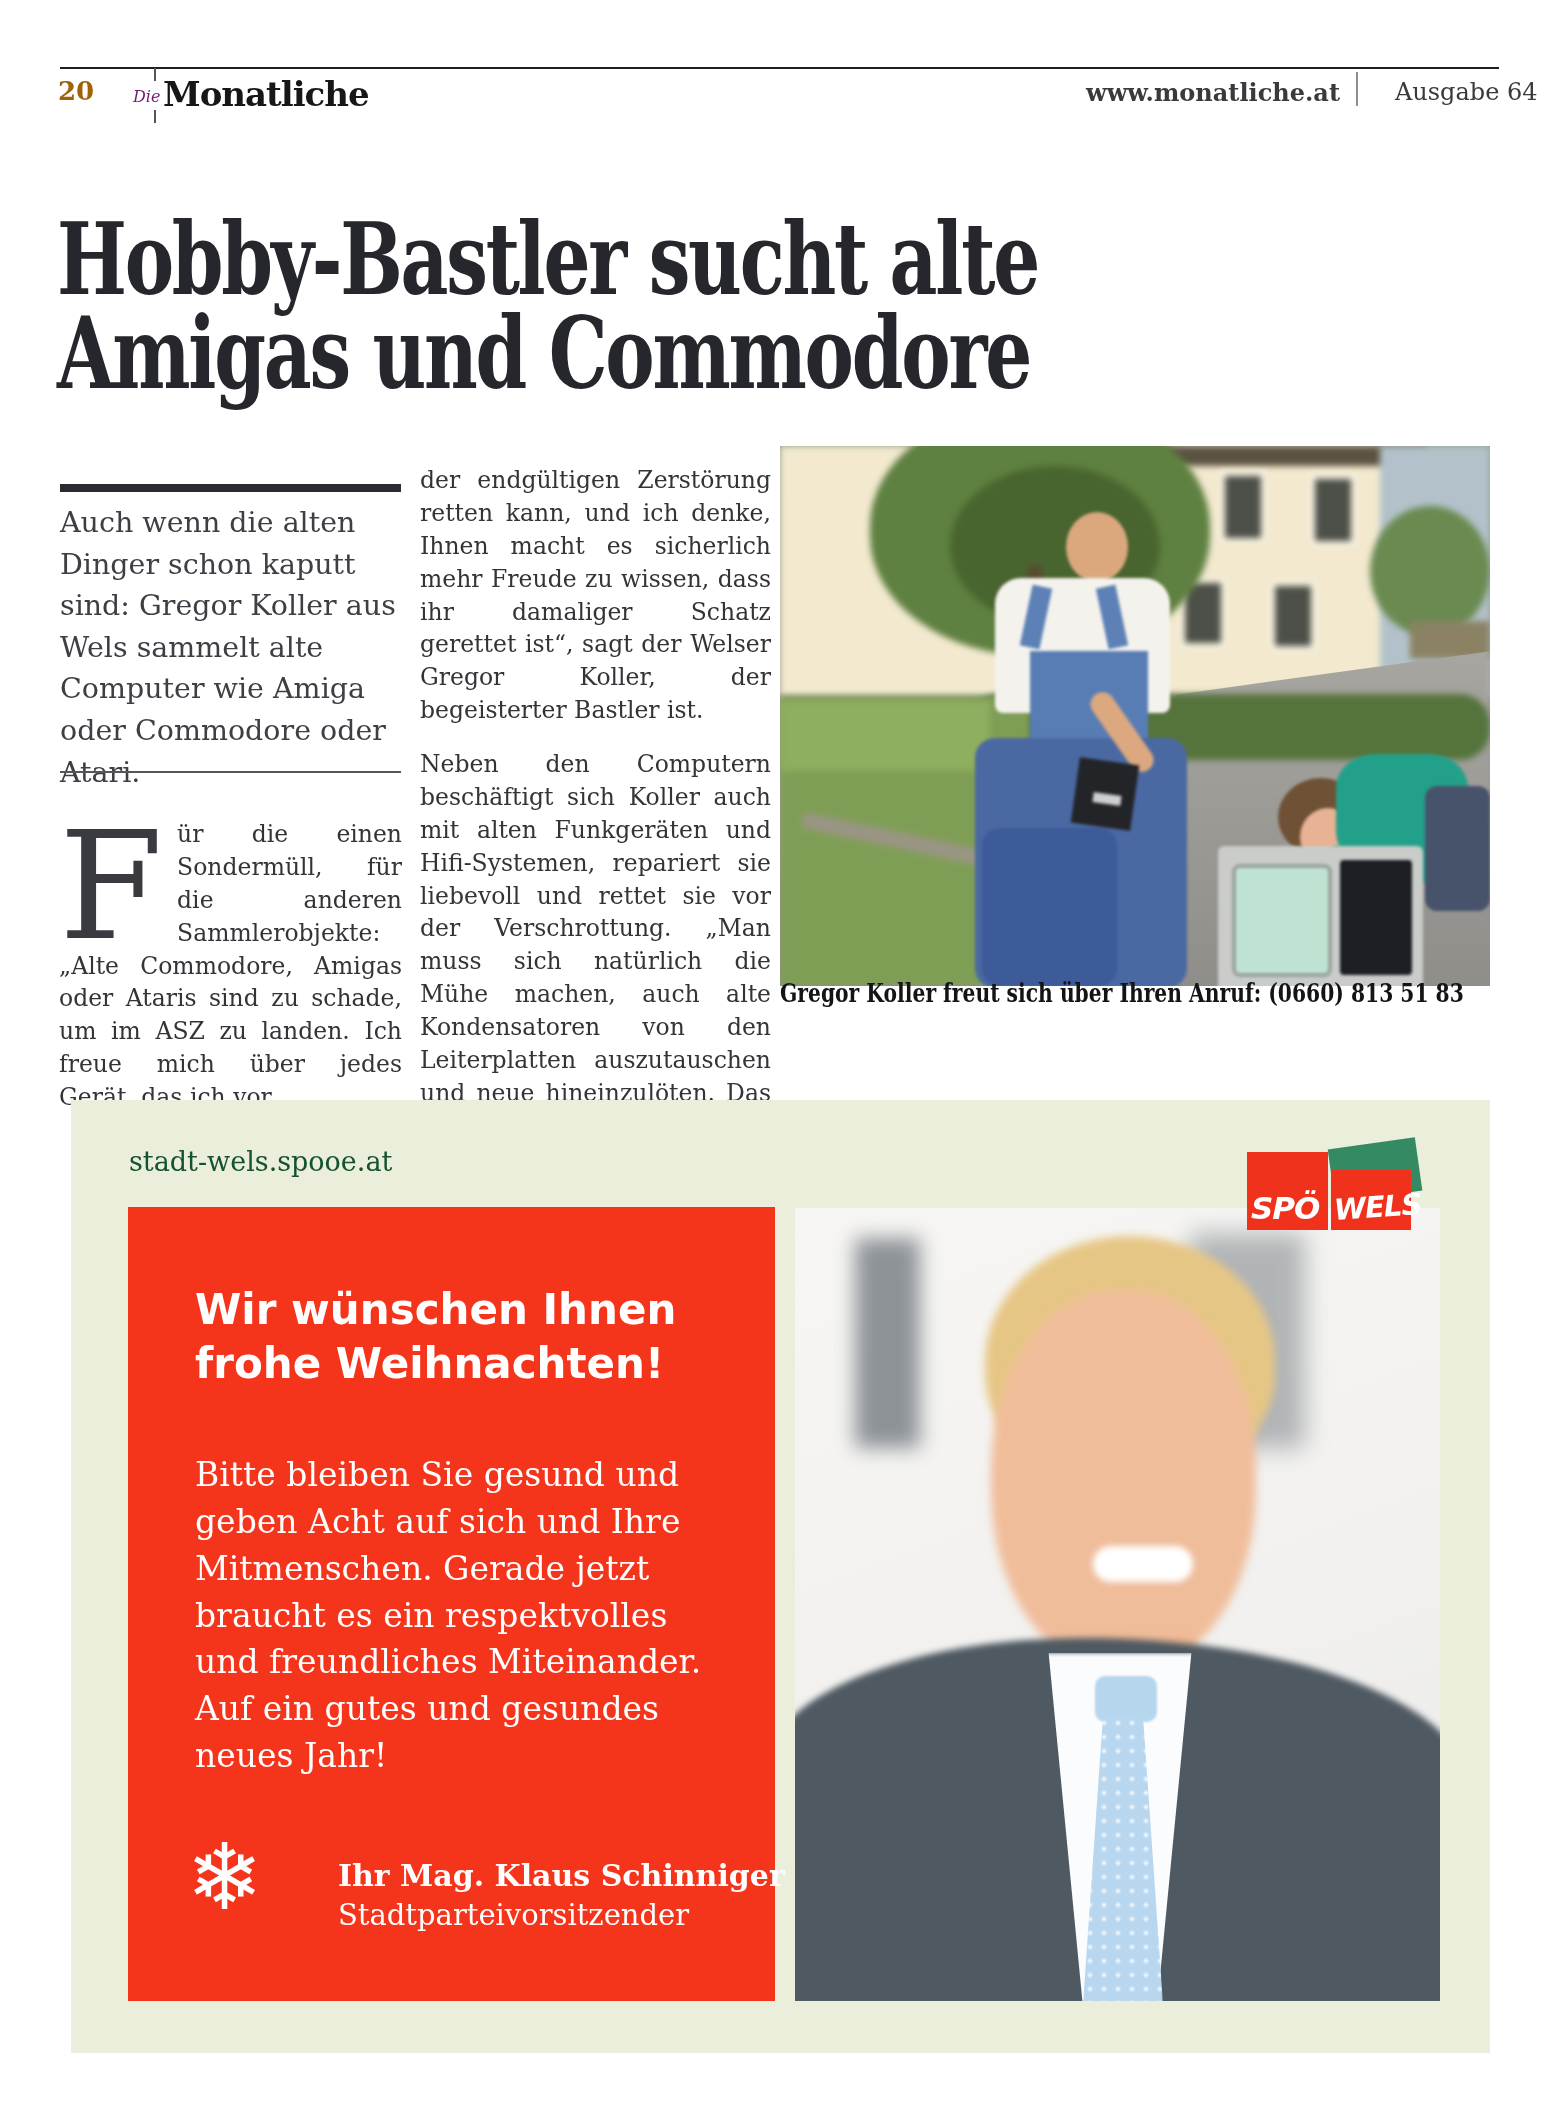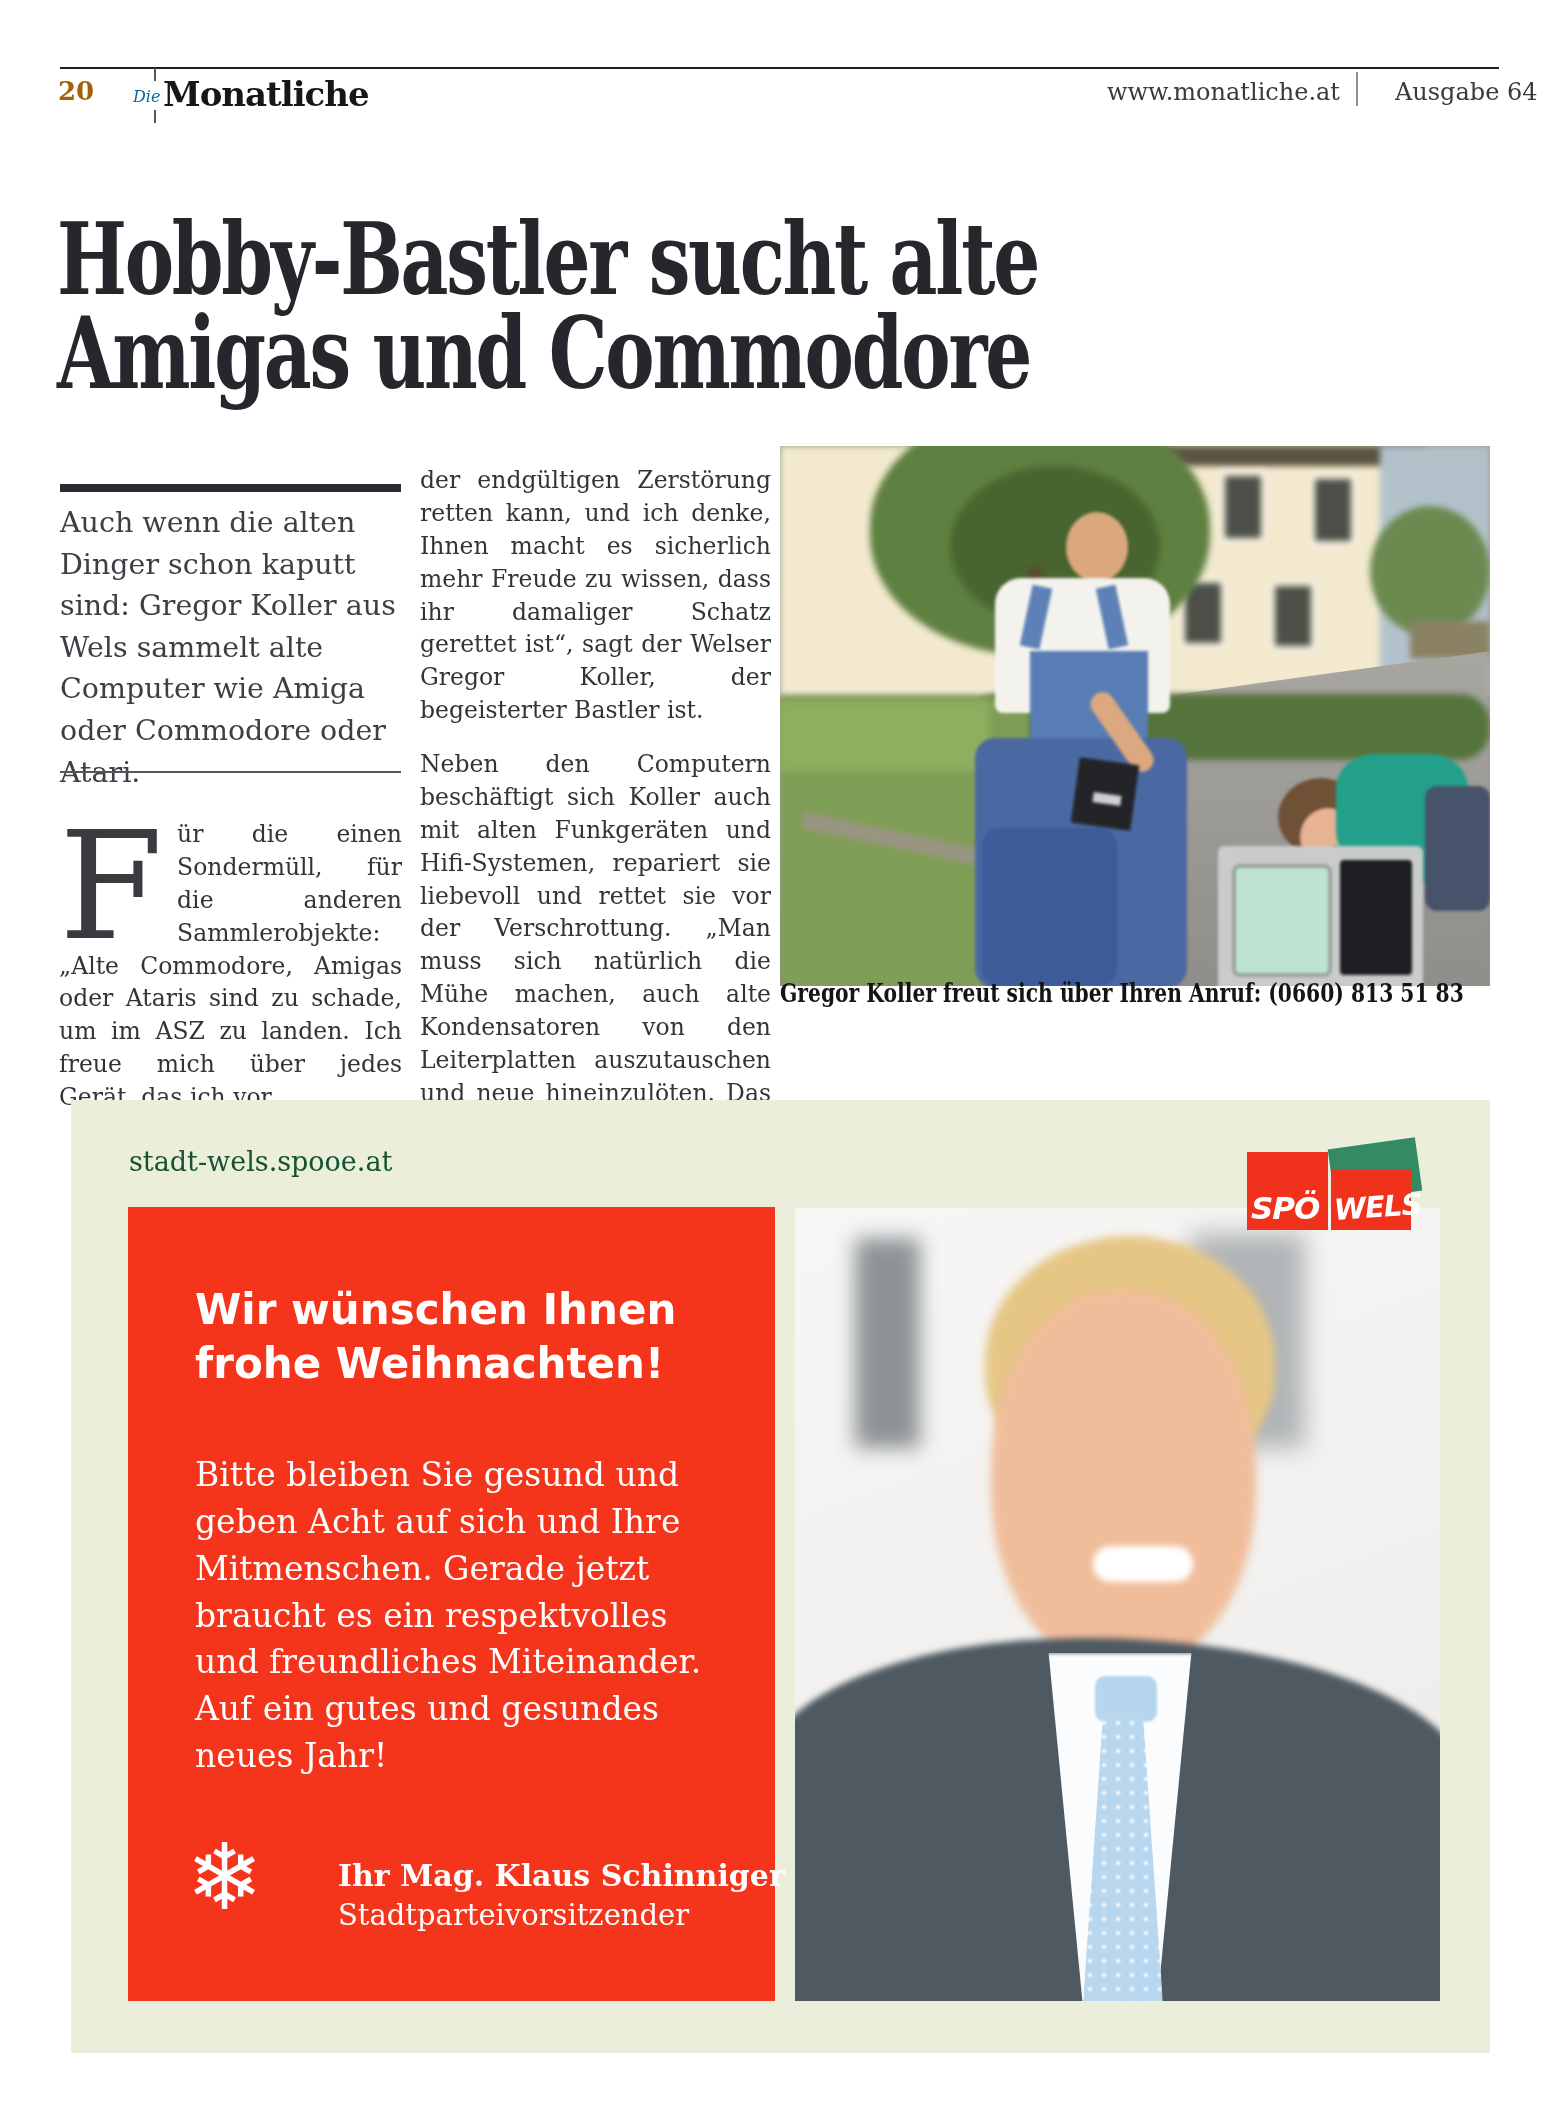--- a/index.html
+++ b/index.html
@@ -7,23 +7,23 @@
         font-family:"DejaVu Serif","Liberation Serif",serif;}
   .abs{position:absolute;}
 
   
   .top-rule{left:60px;top:67px;width:1439px;height:2px;background:#1e1e20;}
   .page-num{left:58px;top:76px;font-size:26px;font-weight:bold;color:#a16207;}
   .mast{left:133px;top:68px;width:260px;height:52px;}
   .mast-tick{width:2px;height:13px;background:#555;left:21px;}
   .mast-tick.t1{top:0;}
   .mast-tick.t2{top:42px;}
-  .mast-die{left:0;top:19px;font-style:italic;font-size:16px;color:#0369a1;}
+  .mast-die{left:0;top:19px;font-style:italic;font-size:16px;color:#701a75;}
   .mast-name{left:30px;top:6px;font-size:34px;font-weight:bold;letter-spacing:-1px;color:#17171a;}
-  .hdr-site{left:1040px;top:78px;width:300px;text-align:right;font-size:24px;color:#3a3a3e;}
+  .hdr-site{left:1040px;top:78px;width:300px;text-align:right;font-size:24px;color:#3a3a3e;font-weight:bold;}
   .hdr-div{left:1356px;top:72px;width:2px;height:34px;background:#8f8f92;}
   .hdr-issue{left:1370px;top:78px;font-size:24px;color:#3a3a3e;margin-left:25px;}
 
   
   .headline{left:57px;top:212px;font-size:100px;line-height:94px;font-weight:bold;
             letter-spacing:-3px;color:#26262d;white-space:pre-line;
             transform:scaleX(0.74);transform-origin:left top;}
 
   
   .lead-bar{left:60px;top:484px;width:341px;height:8px;background:#2b2b31;}

